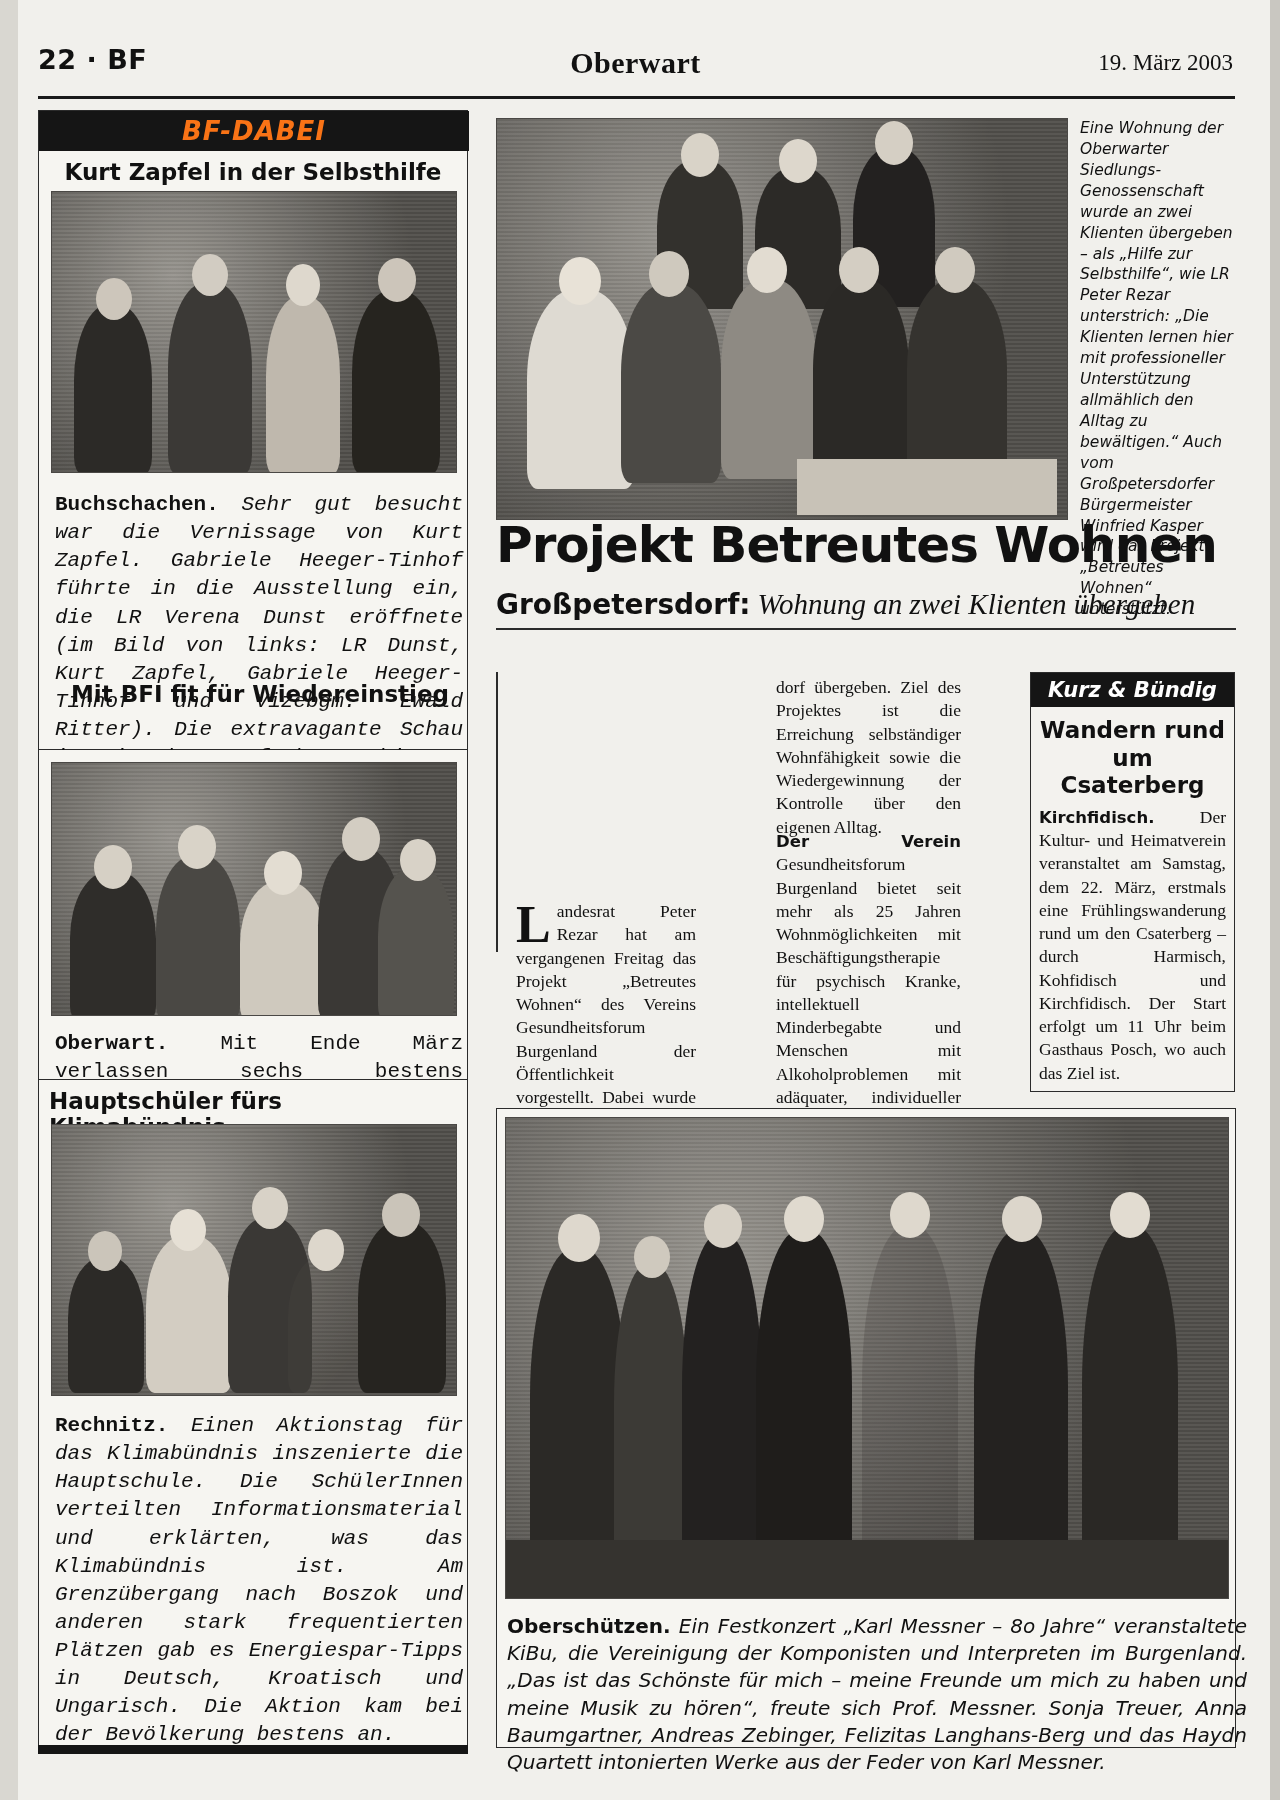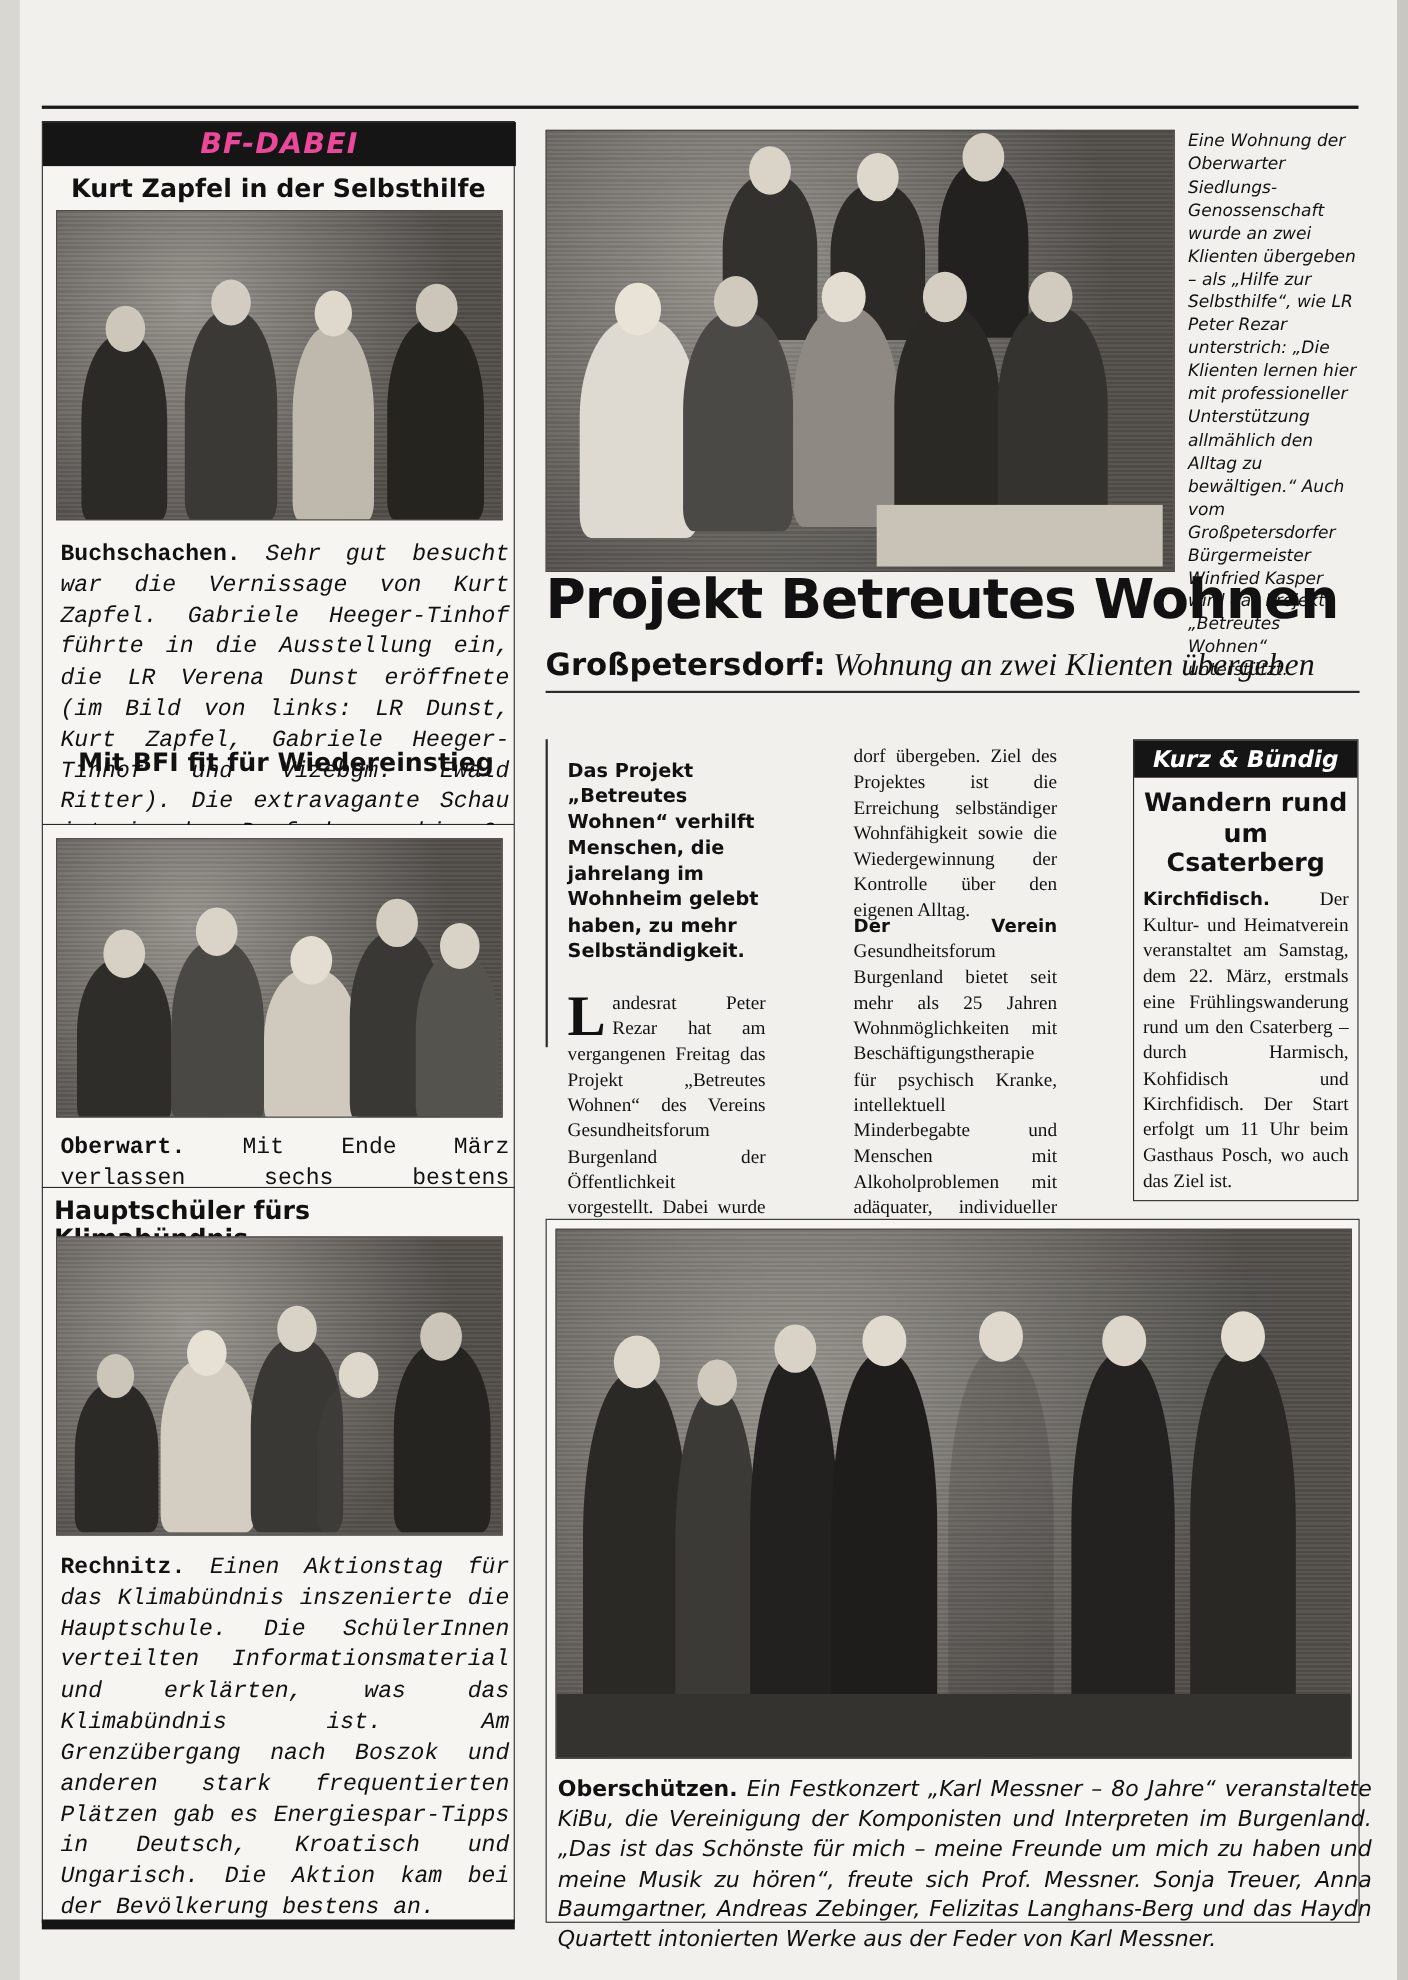--- a/index.html
+++ b/index.html
@@ -56,21 +56,21 @@
     background:
       repeating-linear-gradient(0deg, rgba(255,255,255,.05) 0 2px, rgba(0,0,0,.05) 2px 4px),
       radial-gradient(circle at 30% 30%, #9a9791 0%, #4f4d49 70%);
     opacity:.95;
   }
   .bfdabei{
     position:relative;width:430px;height:40px;background:#151515;
     display:flex;align-items:center;justify-content:center;
   }
   .bfdabei span{
-    color:#ec4899;font-family:"DejaVu Sans", sans-serif;font-style:italic;
+    color:#f97316;font-family:"DejaVu Sans", sans-serif;font-style:italic;
     font-weight:bold;font-size:26px;letter-spacing:1px;
   }
   .subhead{
     font-family:"DejaVu Sans", sans-serif;font-weight:bold;font-size:23px;
     padding:8px 6px 6px 6px;text-align:center;
   }
   .subhead.left{text-align:left;}
   .cap{
     font-family:Liberation Mono, monospace;
     font-size:21px;line-height:1.34;
@@ -157,20 +157,25 @@
   .fig{position:absolute;background:#3b3936;border-radius:45% 45% 10% 10%;}
   .head{position:absolute;background:#b9b3aa;border-radius:50%;}
 </style>
 </head>
 <body>
 
 <div class="page">
   <div class="scan-edge-left"></div>
   <div class="scan-edge-right"></div>
 
+  <div class="masthead">
+    <div class="mast-left">22 · BF</div>
+    <div class="mast-center">Oberwart</div>
+    <div class="mast-right">19. März 2003</div>
+  </div>
   <div class="mast-rule"></div>
 
   <div class="box framed" style="left:38px;top:110px;width:430px;height:640px;">
     <div class="bfdabei">
       <span>BF-DABEI</span>
     </div>
     <div class="subhead">Kurt Zapfel in der Selbsthilfe</div>
 
     <div class="photo" style="left:12px;top:80px;width:404px;height:280px;">
       <div class="grain"></div>
@@ -258,21 +263,20 @@
   <div class="sidecap" style="position:absolute;left:1080px;top:118px;width:155px;">Eine Wohnung der Oberwarter Siedlungs-Genossenschaft wurde an zwei Klienten übergeben – als „Hilfe zur Selbsthilfe“, wie LR Peter Rezar unterstrich: „Die Klienten lernen hier mit professioneller Unterstützung allmählich den Alltag zu bewältigen.“ Auch vom Großpetersdorfer Bürgermeister Winfried Kasper wird das Projekt „Betreutes Wohnen“ unterstützt.</div>
 
   <div class="maintitle">Projekt Betreutes Wohnen</div>
   <div class="subtitle">
     <span class="loc">Großpetersdorf:</span>
     <span class="it">Wohnung an zwei Klienten übergeben</span>
   </div>
   <div class="rule-thin" style="left:496px;top:628px;width:740px;"></div>
 
   <div class="rule-thin" style="left:496px;top:672px;width:1.5px;height:280px;"></div>
-  <div class="lead" style="position:absolute;left:516px;top:690px;width:180px;">Das Projekt „Betreutes Wohnen“ verhilft Menschen, die jahrelang im Wohnheim gelebt haben, zu mehr Selbständigkeit.</div>
 
   <div class="body" style="position:absolute;left:516px;top:900px;width:180px;">
     <span class="dropcap">L</span>
     <span>andesrat Peter Rezar hat am vergangenen Freitag das Projekt „Betreutes Wohnen“ des Vereins Gesundheitsforum Burgenland der Öffentlichkeit vorgestellt. Dabei wurde an zwei Klienten eine Wohnung in Großpeters-</span>
   </div>
 
   <div class="body" style="position:absolute;left:776px;top:676px;width:185px;">
     <span>dorf übergeben. Ziel des Projektes ist die Erreichung selbständiger Wohnfähigkeit sowie die Wiedergewinnung der Kontrolle über den eigenen Alltag.</span>
   </div>
   <div class="body" style="position:absolute;left:776px;top:830px;width:185px;">

